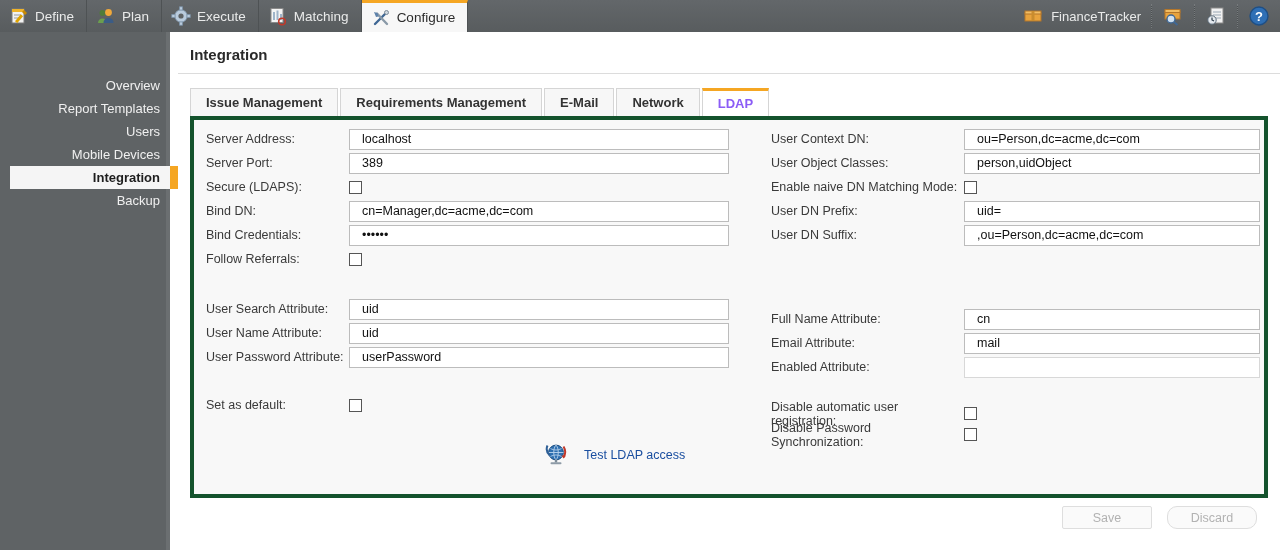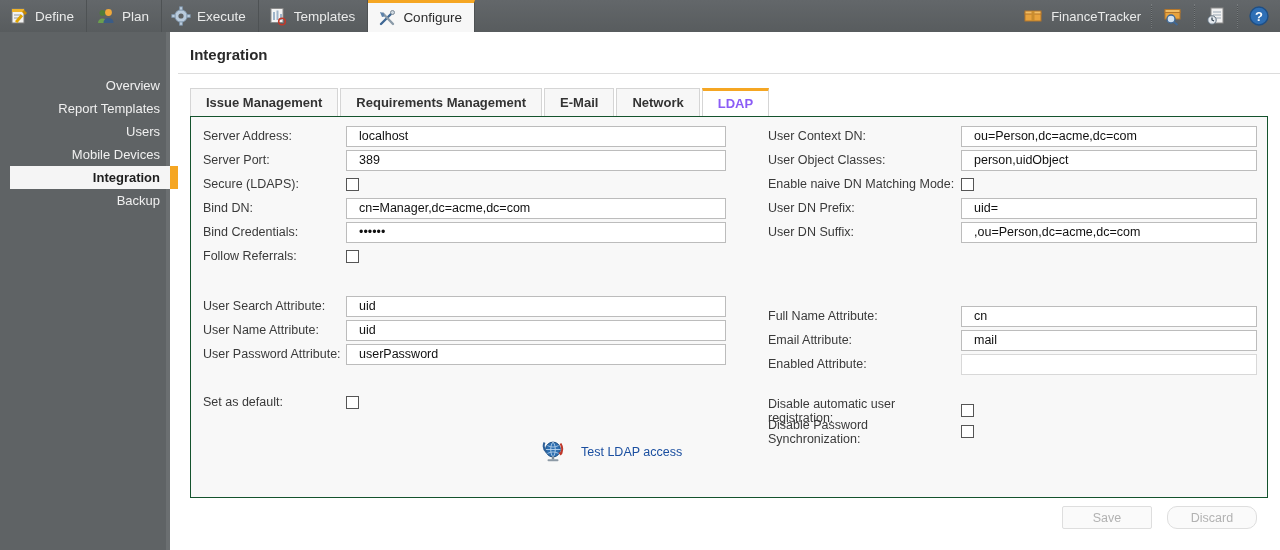--- a/index.html
+++ b/index.html
@@ -90,21 +90,21 @@
   .tab.active {
     background: #ffffff; border-top: 3px solid #f5a623;
     line-height: 25px; color: #8b5cf6;
   }
 
   
   #panel {
     margin: 0 12px 0 12px;
     height: 382px;
     background: #f8f8f8;
-    border: 1px solid #14532d;
+    border: 4px solid #14532d;
     position: relative;
   }
   .col { position: absolute; top: 0; }
   #colL { left: 0; width: 560px; }
   #colR { left: 565px; width: 525px; }
 
   .grp { position: absolute; }
   .row { display: flex; align-items: center; height: 24px; }
   .row .lbl {
     font-size: 12.5px; color: #3a3a3a; text-align: left;
@@ -199,21 +199,21 @@
       <svg width="20" height="20" viewBox="0 0 20 20">
         <rect x="3" y="2.5" width="12" height="14" fill="#f4f4f4" stroke="#8a8a8a"></rect>
         <g fill="#9fb4c9">
             <rect x="5" y="6" width="2" height="8"></rect>
             <rect x="8.5" y="4.5" width="2" height="9.5"></rect>
             <rect x="12" y="8" width="2" height="6"></rect>
           </g>
         <circle cx="14" cy="15.5" r="3.3" fill="none" stroke="#c0392b" stroke-width="1.6"></circle>
       </svg>
     </span>
-    <span>Templates</span>
+    <span>Matching</span>
   </div>
 
   <div class="navtab active">
     <span class="ico">
       <svg width="20" height="20" viewBox="0 0 20 20">
         <g stroke="#3f6794" stroke-width="2.4" stroke-linecap="round">
           <line x1="4" y1="16" x2="15" y2="5"></line>
         </g>
         <g stroke="#8a9aa8" stroke-width="2.4" stroke-linecap="round">
           <line x1="16" y1="16" x2="6" y2="5.5"></line>

